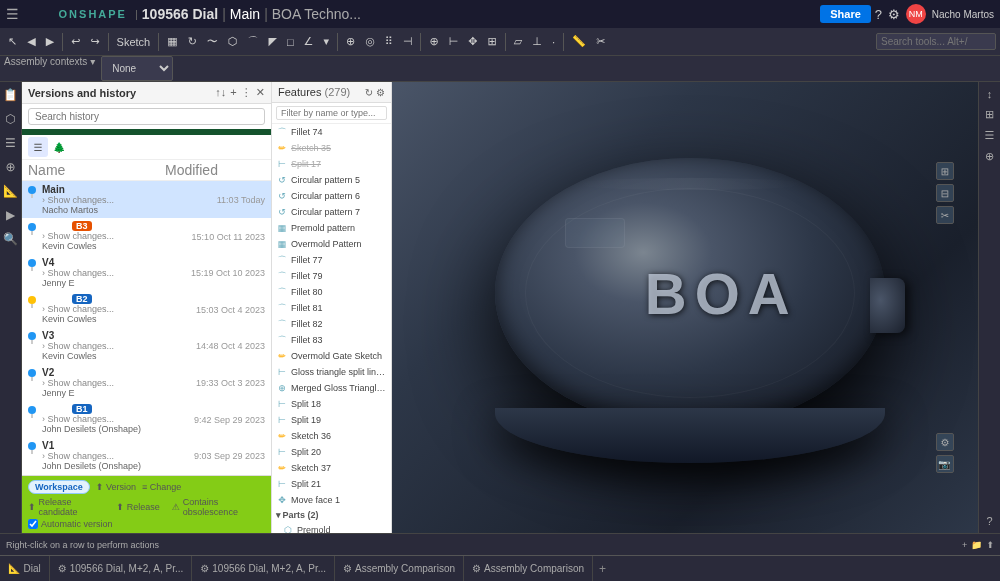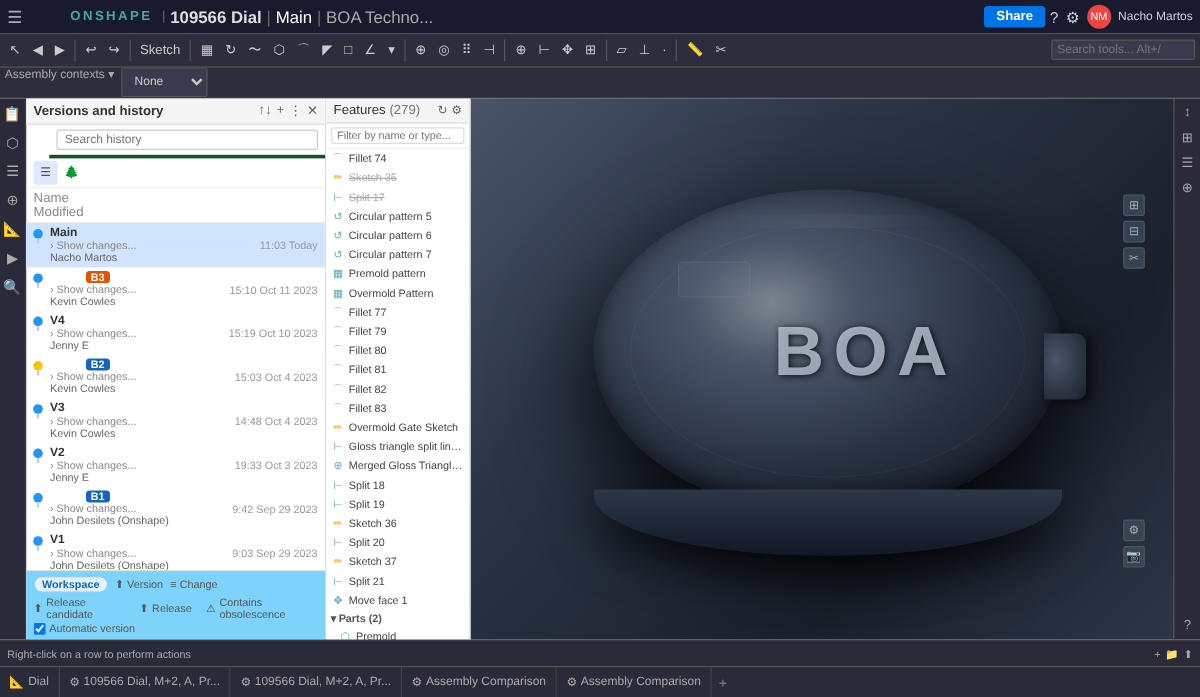--- a/index.html
+++ b/index.html
@@ -32,26 +32,26 @@
 
     
     .left-sidebar { width: 22px; background: #2a2a3a; display: flex; flex-direction: column; align-items: center; padding: 4px 0; gap: 6px; flex-shrink: 0; border-right: 1px solid #444; }
     .sidebar-icon { color: #aaa; font-size: 12px; cursor: pointer; padding: 2px; }
 
     
     .versions-panel { width: 250px; background: #fff; display: flex; flex-direction: column; flex-shrink: 0; border-right: 1px solid #ddd; }
     .panel-header { background: #f5f5f5; padding: 4px 6px; border-bottom: 1px solid #ddd; display: flex; align-items: center; justify-content: space-between; }
     .panel-title { font-weight: bold; font-size: 11px; color: #333; }
     .panel-icons { display: flex; gap: 4px; color: #666; font-size: 11px; }
-    .search-bar { padding: 4px 6px; border-bottom: 3px solid #14532d; margin-left: 19px; }
+    .search-bar { padding: 4px 6px; border-bottom: 6px solid #14532d; }
     .search-input { width: 100%; border: 1px solid #ccc; border-radius: 3px; padding: 2px 6px; font-size: 10px; }
     .version-tabs { display: flex; padding: 2px 6px; gap: 2px; border-bottom: 1px solid #eee; }
     .version-tab { width: 20px; height: 20px; border-radius: 3px; cursor: pointer; display: flex; align-items: center; justify-content: center; font-size: 10px; color: #555; }
     .version-tab.active { background: #e0e8ff; }
-    .version-cols { display: flex; padding: 2px 6px; font-size: 11px; color: #888; border-bottom: 1px solid #eee; flex-direction: column; }
+    .version-cols { display: flex; padding: 2px 6px; font-size: 14px; color: #888; border-bottom: 1px solid #eee; }
     .col-name { flex: 1; }
     .col-modified { width: 100px; }
     .version-list { flex: 1; overflow-y: auto; }
     .version-item { display: flex; padding: 3px 6px; cursor: pointer; align-items: flex-start; gap: 4px; }
     .version-item.selected { background: #d0e4ff; }
     .version-indicator { display: flex; flex-direction: column; align-items: center; margin-right: 2px; }
     .v-dot { width: 8px; height: 8px; border-radius: 50%; background: #2196F3; flex-shrink: 0; margin-top: 2px; }
     .v-dot.yellow { background: #FFC107; }
     .v-line { width: 2px; background: #ccc; flex: 1; min-height: 4px; }
     .version-info { flex: 1; }
@@ -59,21 +59,21 @@
     .version-sub { font-size: 9px; color: #888; cursor: pointer; }
     .version-meta { font-size: 9px; color: #666; }
     .version-date { font-size: 9px; color: #999; margin-top: 11px; }
     .badge { display: inline-block; padding: 0 4px; border-radius: 3px; font-size: 9px; font-weight: bold; color: #fff; margin-right: 2px; }
     .badge.b3 { background: #e65100; }
     .badge.b2 { background: #1565c0; }
     .badge.b1 { background: #1565c0; }
     .version-name-row { display: flex; align-items: flex-end; gap: 2px; padding-left: 30px; }
 
     
-    .panel-bottom { border-top: 1px solid #ddd; padding: 4px 6px; font-size: 9px; color: #555; background: #7dd3fc; }
+    .panel-bottom { border-top: 1px solid #ddd; padding: 4px 6px; font-size: 9px; color: #555; background: #84cc16; }
     .workspace-tag { background: #e3f2fd; border: 1px solid #90caf9; color: #1565c0; border-radius: 10px; padding: 1px 6px; font-size: 9px; font-weight: bold; cursor: pointer; }
     .bottom-row { display: flex; align-items: center; gap: 6px; margin-bottom: 3px; }
     .bottom-row2 { display: flex; align-items: center; gap: 12px; margin-bottom: 2px; }
     .bottom-row2 span { display: flex; align-items: center; gap: 3px; cursor: pointer; color: #555; }
     .auto-version { font-size: 9px; color: #555; display: flex; align-items: center; gap: 3px; cursor: pointer; }
 
     
     .features-panel { width: 120px; background: #fff; display: flex; flex-direction: column; flex-shrink: 0; border-right: 1px solid #ddd; }
     .features-header { background: #f5f5f5; padding: 4px 6px; border-bottom: 1px solid #ddd; display: flex; align-items: center; justify-content: space-between; }
     .features-title { font-size: 11px; color: #333; }

